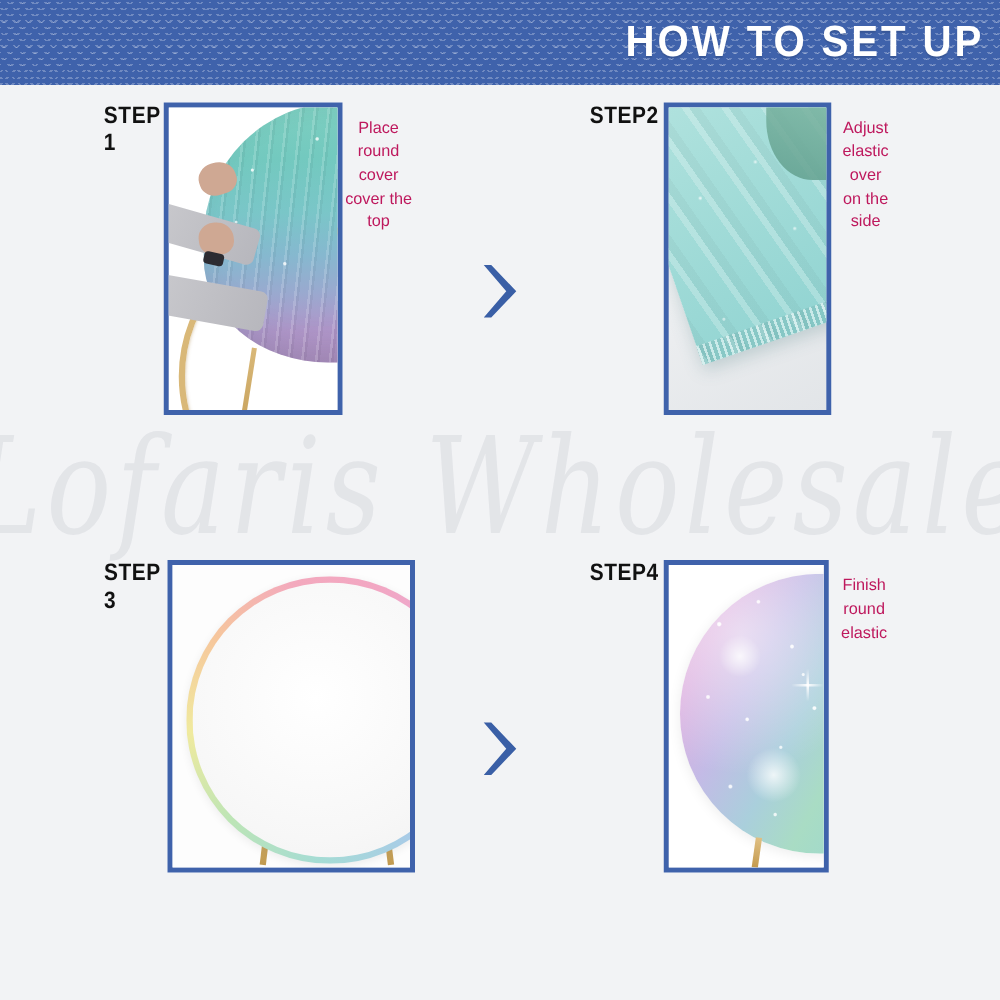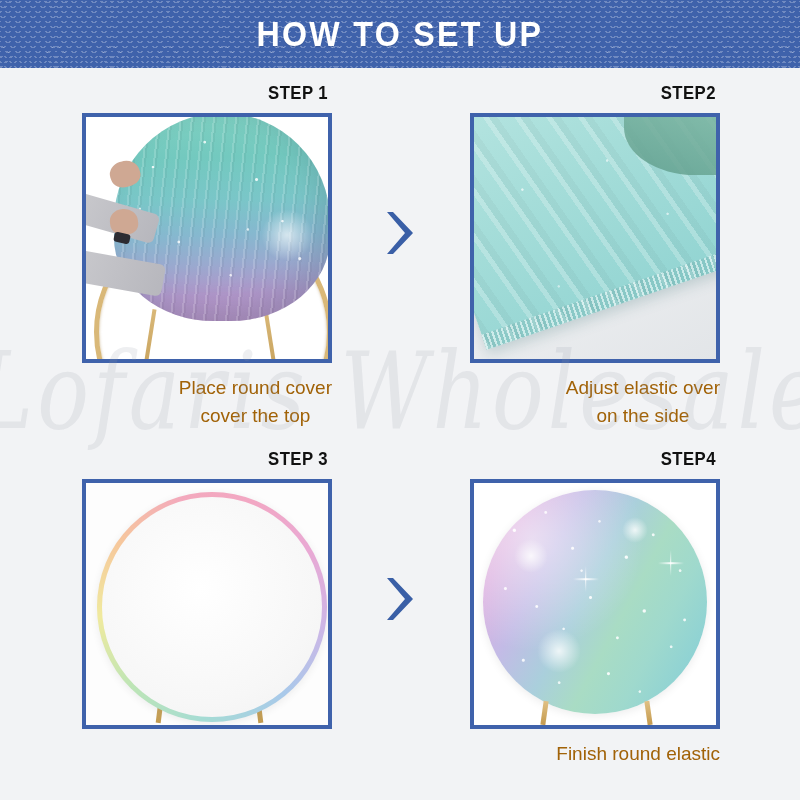--- a/index.html
+++ b/index.html
@@ -17,21 +17,21 @@
 
   
   .header {
     position: relative;
     width: 800px;
     height: 68px;
     background-color: #3f62ab;
     overflow: hidden;
     display: flex;
     align-items: center;
-    justify-content: center;
+    justify-content: flex-end;
   }
   .header-pattern {
     position: absolute;
     inset: 0;
     background-image:
       repeating-linear-gradient(45deg,
         rgba(255,255,255,0.30) 0px, rgba(255,255,255,0.30) 1.5px,
         rgba(255,255,255,0) 1.5px, rgba(255,255,255,0) 7px),
       repeating-linear-gradient(-45deg,
         rgba(255,255,255,0.30) 0px, rgba(255,255,255,0.30) 1.5px,
@@ -87,22 +87,21 @@
     position: relative;
     display: flex;
     justify-content: space-between;
     padding: 0 80px;
     box-sizing: border-box;
     height: 366px;
   }
   .step-cell {
     width: 252px;
     display: flex;
-    flex-direction: column;
-    align-items: flex-end;
+    align-items: flex-start;
   }
   .step-title {
     font-size: 19px;
     font-weight: bold;
     color: #111111;
     letter-spacing: 0.5px;
     font-family: "Liberation Sans Narrow", "Liberation Sans", sans-serif;
     transform: scaleX(0.88);
     margin-bottom: 9px;
   }
@@ -115,22 +114,22 @@
     overflow: hidden;
     position: relative;
   }
   .step-photo {
     position: absolute;
     inset: 0;
     overflow: hidden;
   }
   .step-caption {
     margin-top: 11px;
-    font-size: 19px;
-    color: #a16207;
+    font-size: 13px;
+    color: #be185d;
     text-align: center;
     line-height: 1.45;
     position: relative;
     z-index: 6;
   }
 
   
   .chevron {
     position: absolute;
     top: 128px;

